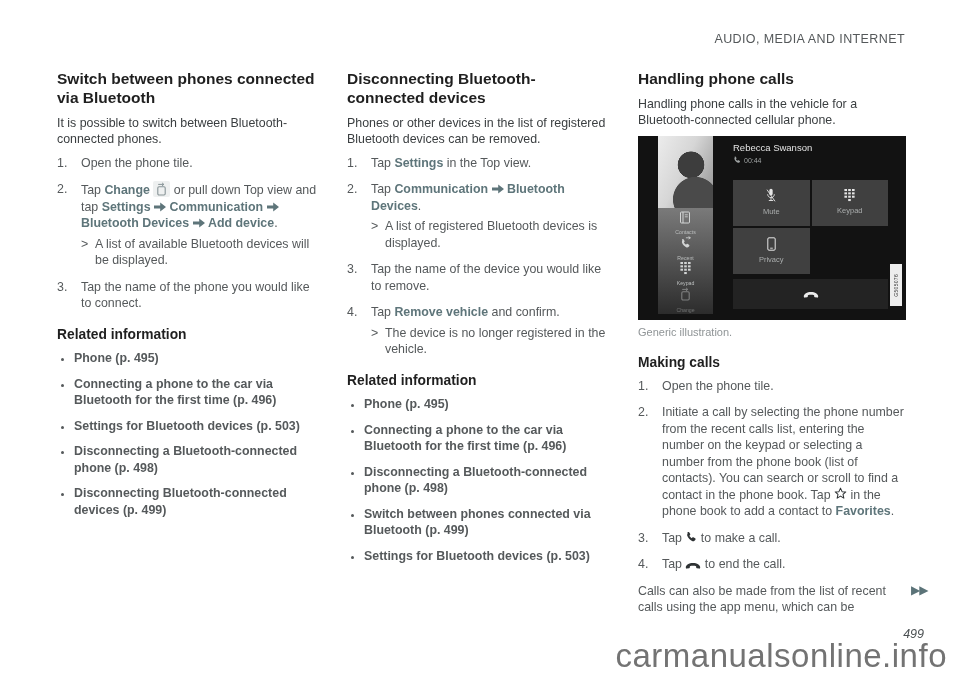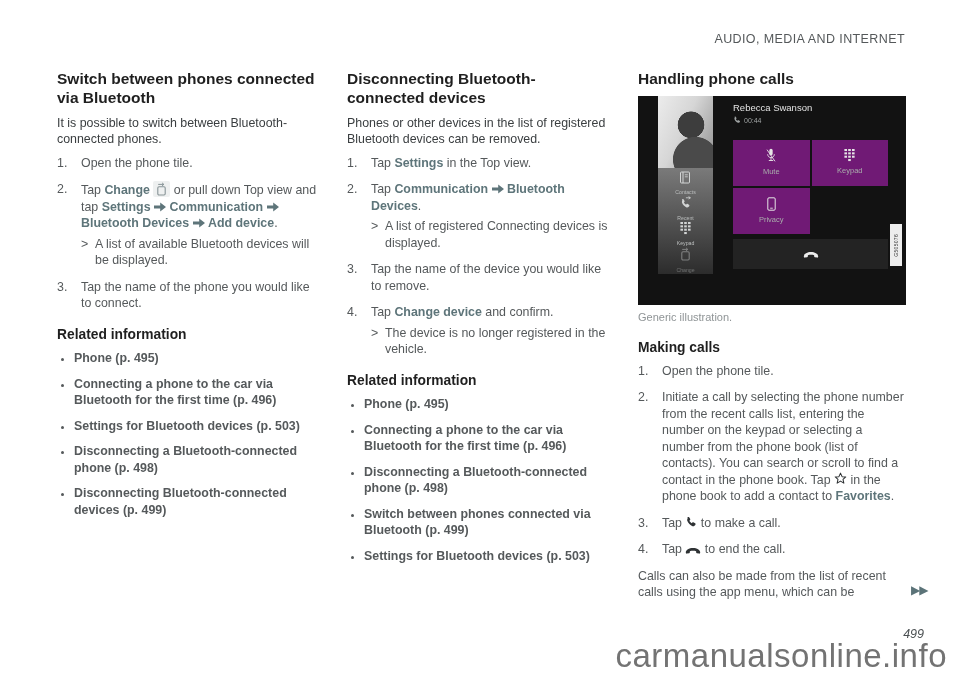--- a/index.html
+++ b/index.html
@@ -22,37 +22,37 @@
   .result .m{flex:none;width:14px;}
   ul.related{margin:0;padding:0 0 0 17px;font-weight:bold;}
   ul.related li{margin-bottom:9px;}
   ul.related li::marker{font-size:.85em;}
   .term{color:#5e757a;font-weight:bold;}
   .ii{display:inline-block;vertical-align:-1px;line-height:0;}
   .ii.arr{color:#5e757a;vertical-align:-1px;}
   .ii.box{background:#eef0f0;border-radius:2px;padding:1px 3px;color:#879396;vertical-align:-2px;}
   .ii.blk{color:#2e3234;}
   
-  .shot{position:relative;width:268px;height:209px;background:#121212;margin:7px 0 5px 0;}
+  .shot{position:relative;width:268px;height:184px;background:#121212;margin:7px 0 5px 0;}
   .shot .photo{position:absolute;left:20px;top:0;width:55px;height:72px;
     background:
       radial-gradient(circle at 68% 88%, #4a4a4a 0 30%, transparent 31%),
       radial-gradient(circle at 60% 40%, #3d3d3d 0 24%, transparent 25%),
       linear-gradient(115deg,#ececec 0%,#d6d6d6 45%,#8f8f8f 100%);}
   .shot .sidebar{position:absolute;left:20px;top:72px;width:55px;height:106px;
     background:linear-gradient(#7a7a7a,#2c2c2c);display:flex;flex-direction:column;
     align-items:center;justify-content:space-around;padding:3px 0;box-sizing:border-box;}
   .sb-item{display:flex;flex-direction:column;align-items:center;color:#d3d5d5;}
   .sb-item .lbl{font-size:5.2px;color:#bcbfbf;margin-top:1px;}
   .sb-item.dim{opacity:.45;}
   .shot .caller{position:absolute;left:95px;top:6px;color:#e2e2e2;font-size:9.5px;}
   .shot .timer{position:absolute;left:95px;top:20px;color:#9fa3a3;font-size:7px;display:flex;align-items:center;gap:3px;}
   .shot .tiles{position:absolute;left:95px;top:44px;width:155px;display:grid;
     grid-template-columns:1fr 1fr;gap:2px;}
-  .tile{height:46px;background:#701a75;display:flex;flex-direction:column;align-items:center;justify-content:center;gap:4px;}
+  .tile{height:46px;background:#404040;display:flex;flex-direction:column;align-items:center;justify-content:center;gap:4px;}
   .tile .tlbl{font-size:7.5px;color:#a9acac;}
   .tile .ticn{color:#e6e6e6;line-height:0;}
   .shot .endbar{position:absolute;left:95px;top:143px;width:155px;height:30px;background:#232323;
     display:flex;align-items:center;justify-content:center;color:#ececec;}
   .shot .imgtag{position:absolute;left:252px;top:128px;width:12px;height:42px;background:#ededed;
     display:flex;align-items:center;justify-content:center;}
   .shot .imgtag span{writing-mode:vertical-rl;transform:rotate(180deg);font-size:5px;color:#333;letter-spacing:.3px;}
   .caption{margin:0;font-size:11px;color:#8f9496;}
   .outro{margin:4px 0 0 0;}
   
@@ -124,53 +124,54 @@
           </div>
       </li>
       <li>
         <span class="num">2.</span>
         <div class="body">
           <div><span>Tap </span><span class="term">Communication</span><span> </span><span class="ii arr"><svg width="12" height="10" viewBox="0 0 12 10">
                   <path d="M0 3.6h6.2V.6L12 5 6.2 9.4V6.4H0z" fill="currentColor"></path>
                 </svg></span><span> </span><span class="term">Bluetooth Devices</span><span>.</span></div>
           <div class="result">
             <span class="m">&gt;</span>
-            <span>A list of registered Connecting devices is displayed.</span>
+            <span>A list of registered Bluetooth devices is displayed.</span>
           </div>
         </div>
       </li>
       <li>
         <span class="num">3.</span>
         <div class="body">
             <div><span>Tap the name of the device you would like to remove.</span></div>
           </div>
       </li>
       <li>
         <span class="num">4.</span>
         <div class="body">
-          <div><span>Tap </span><span class="term">Change device</span><span> and confirm.</span></div>
+          <div><span>Tap </span><span class="term">Remove vehicle</span><span> and confirm.</span></div>
           <div class="result">
             <span class="m">&gt;</span>
             <span>The device is no longer registered in the vehicle.</span>
           </div>
         </div>
       </li>
     </ol>
     <h3>Related information</h3>
     <ul class="related">
       <li>Phone (p. 495)</li>
       <li>Connecting a phone to the car via Bluetooth for the first time (p. 496)</li>
       <li>Disconnecting a Bluetooth-connected phone (p. 498)</li>
       <li>Switch between phones connected via Bluetooth (p. 499)</li>
       <li>Settings for Bluetooth devices (p. 503)</li>
     </ul>
   </div>
 
   <div class="col col3">
     <h2>Handling phone calls</h2>
+    <p class="lead">Handling phone calls in the vehicle for a Bluetooth-connected cellular phone.</p>
 
     <div class="shot">
       <div class="photo"></div>
       <div class="sidebar">
         <div class="sb-item">
           <span><svg width="12" height="13" viewBox="0 0 12 13">
                 <rect x="1.5" y="1" width="9" height="11" rx="1" fill="none" stroke="currentColor"></rect>
                 <line x1="4" y1="1" x2="4" y2="12" stroke="currentColor"></line>
                 <line x1="5.8" y1="3.8" x2="8.8" y2="3.8" stroke="currentColor" stroke-width=".8"></line>
                 <line x1="5.8" y1="5.8" x2="8.8" y2="5.8" stroke="currentColor" stroke-width=".8"></line>

